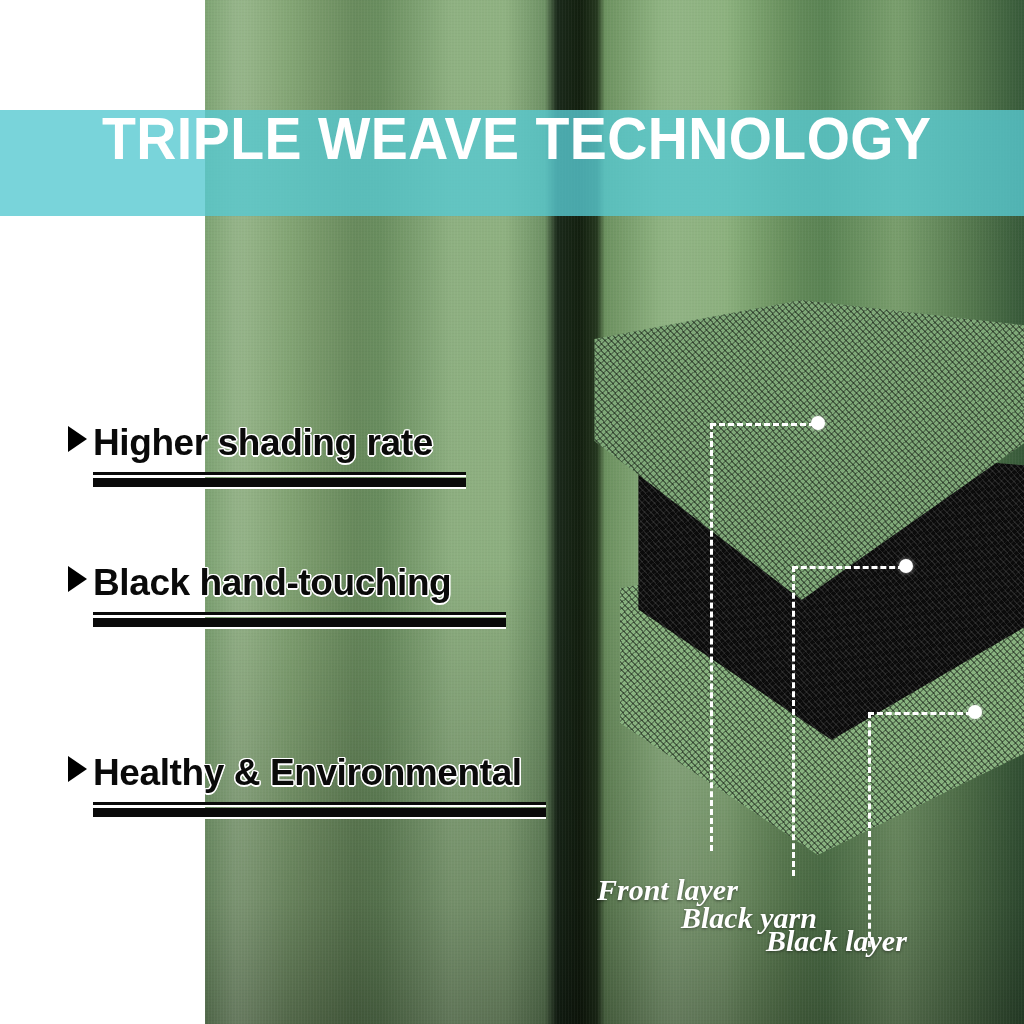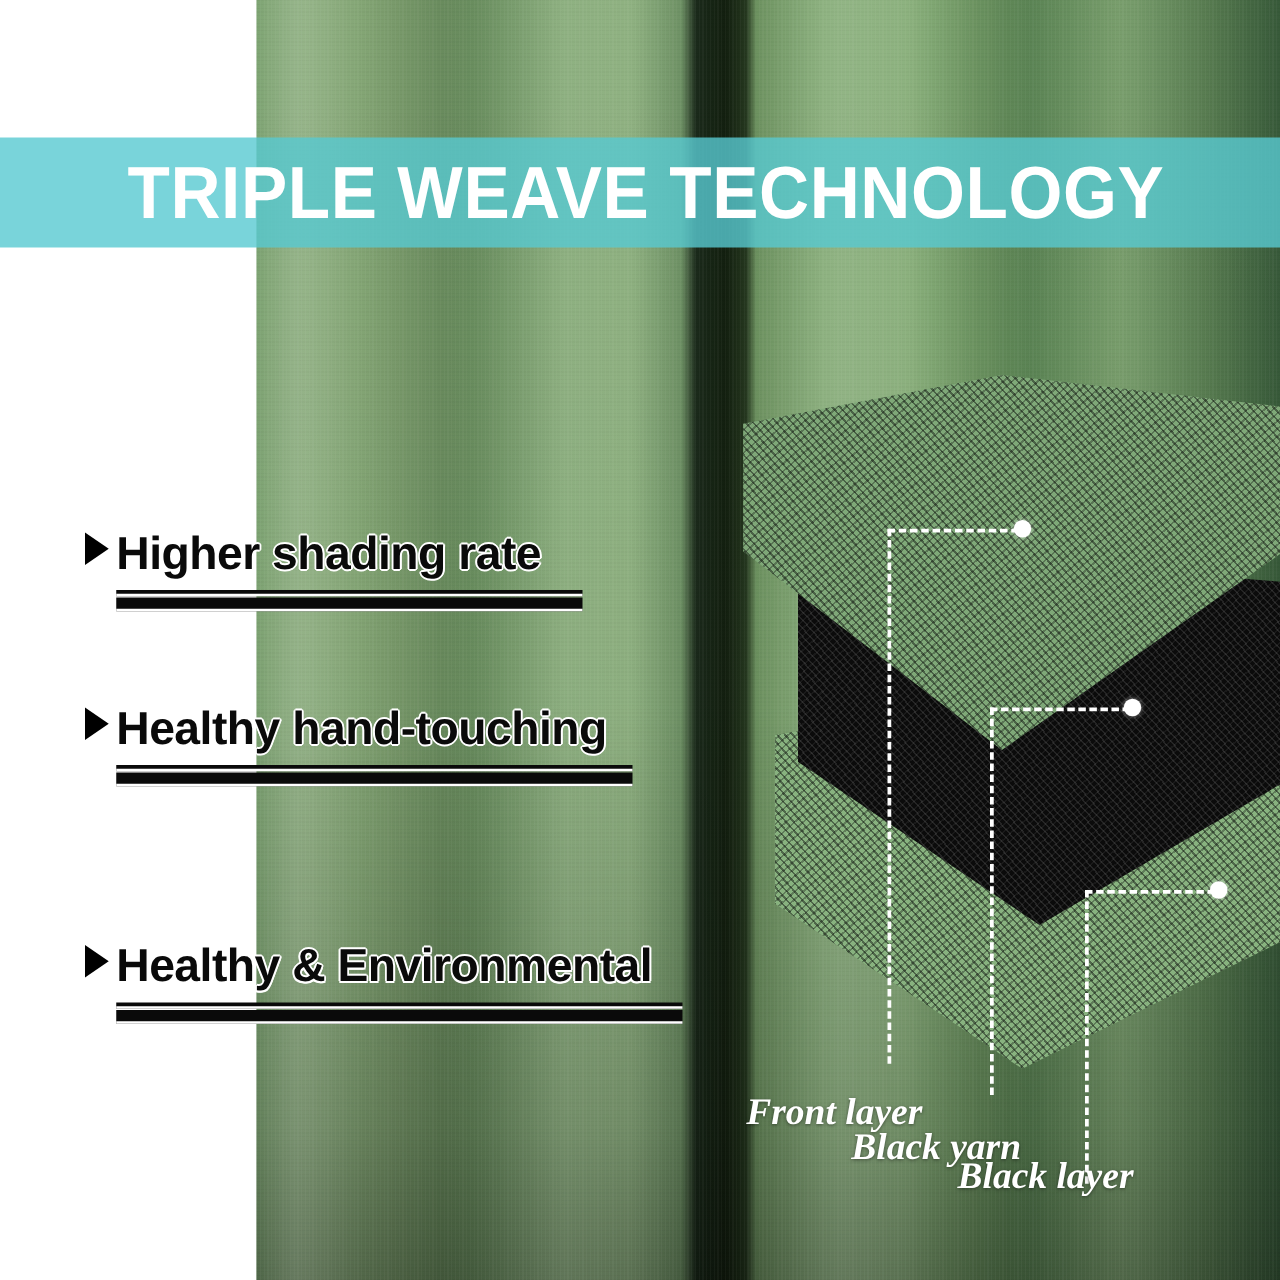--- a/index.html
+++ b/index.html
@@ -68,23 +68,23 @@
       repeating-linear-gradient(90deg, rgba(255,255,255,.22) 0 1px, rgba(0,0,0,0) 1px 3px),
       repeating-linear-gradient(0deg, rgba(0,0,0,.14) 0 1px, rgba(0,0,0,0) 1px 3px);
   }
   
   .photo-bottom-white{
     position:absolute;left:0;bottom:0;width:100%;height:4px;background:#fff;opacity:.0;
   }
 
   
   .banner{
-    position:absolute;left:0;top:110px;width:1024px;height:88px;
+    position:absolute;left:0;top:110px;width:1024px;height:106px;
     background:rgba(87,201,209,0.80);
-    display:flex;align-items:center;
+    display:flex;
   }
   .banner-title{
     width:100%;text-align:center;color:#ffffff;
     font-size:59px;font-weight:700;letter-spacing:0.5px;
     text-transform:uppercase;line-height:1;
     transform:scaleX(0.94);
     padding-left:10px;
     white-space:nowrap;
   }
 
@@ -215,21 +215,21 @@
       </div>
       <div class="rule-wrap" style="margin-left:25px;width:373px;">
         <div class="rule-thin"></div>
         <div class="rule-thick"></div>
       </div>
     </div>
 
     <div class="feature" style="left:68px;top:564px;width:438px;">
       <div class="feature-row">
         <span class="tri-icon"></span>
-        <span class="feature-text">Healthy hand-touching</span>
+        <span class="feature-text">Black hand-touching</span>
       </div>
       <div class="rule-wrap" style="margin-left:25px;width:413px;">
         <div class="rule-thin"></div>
         <div class="rule-thick"></div>
       </div>
     </div>
 
     <div class="feature" style="left:68px;top:754px;width:478px;">
       <div class="feature-row">
         <span class="tri-icon"></span>

